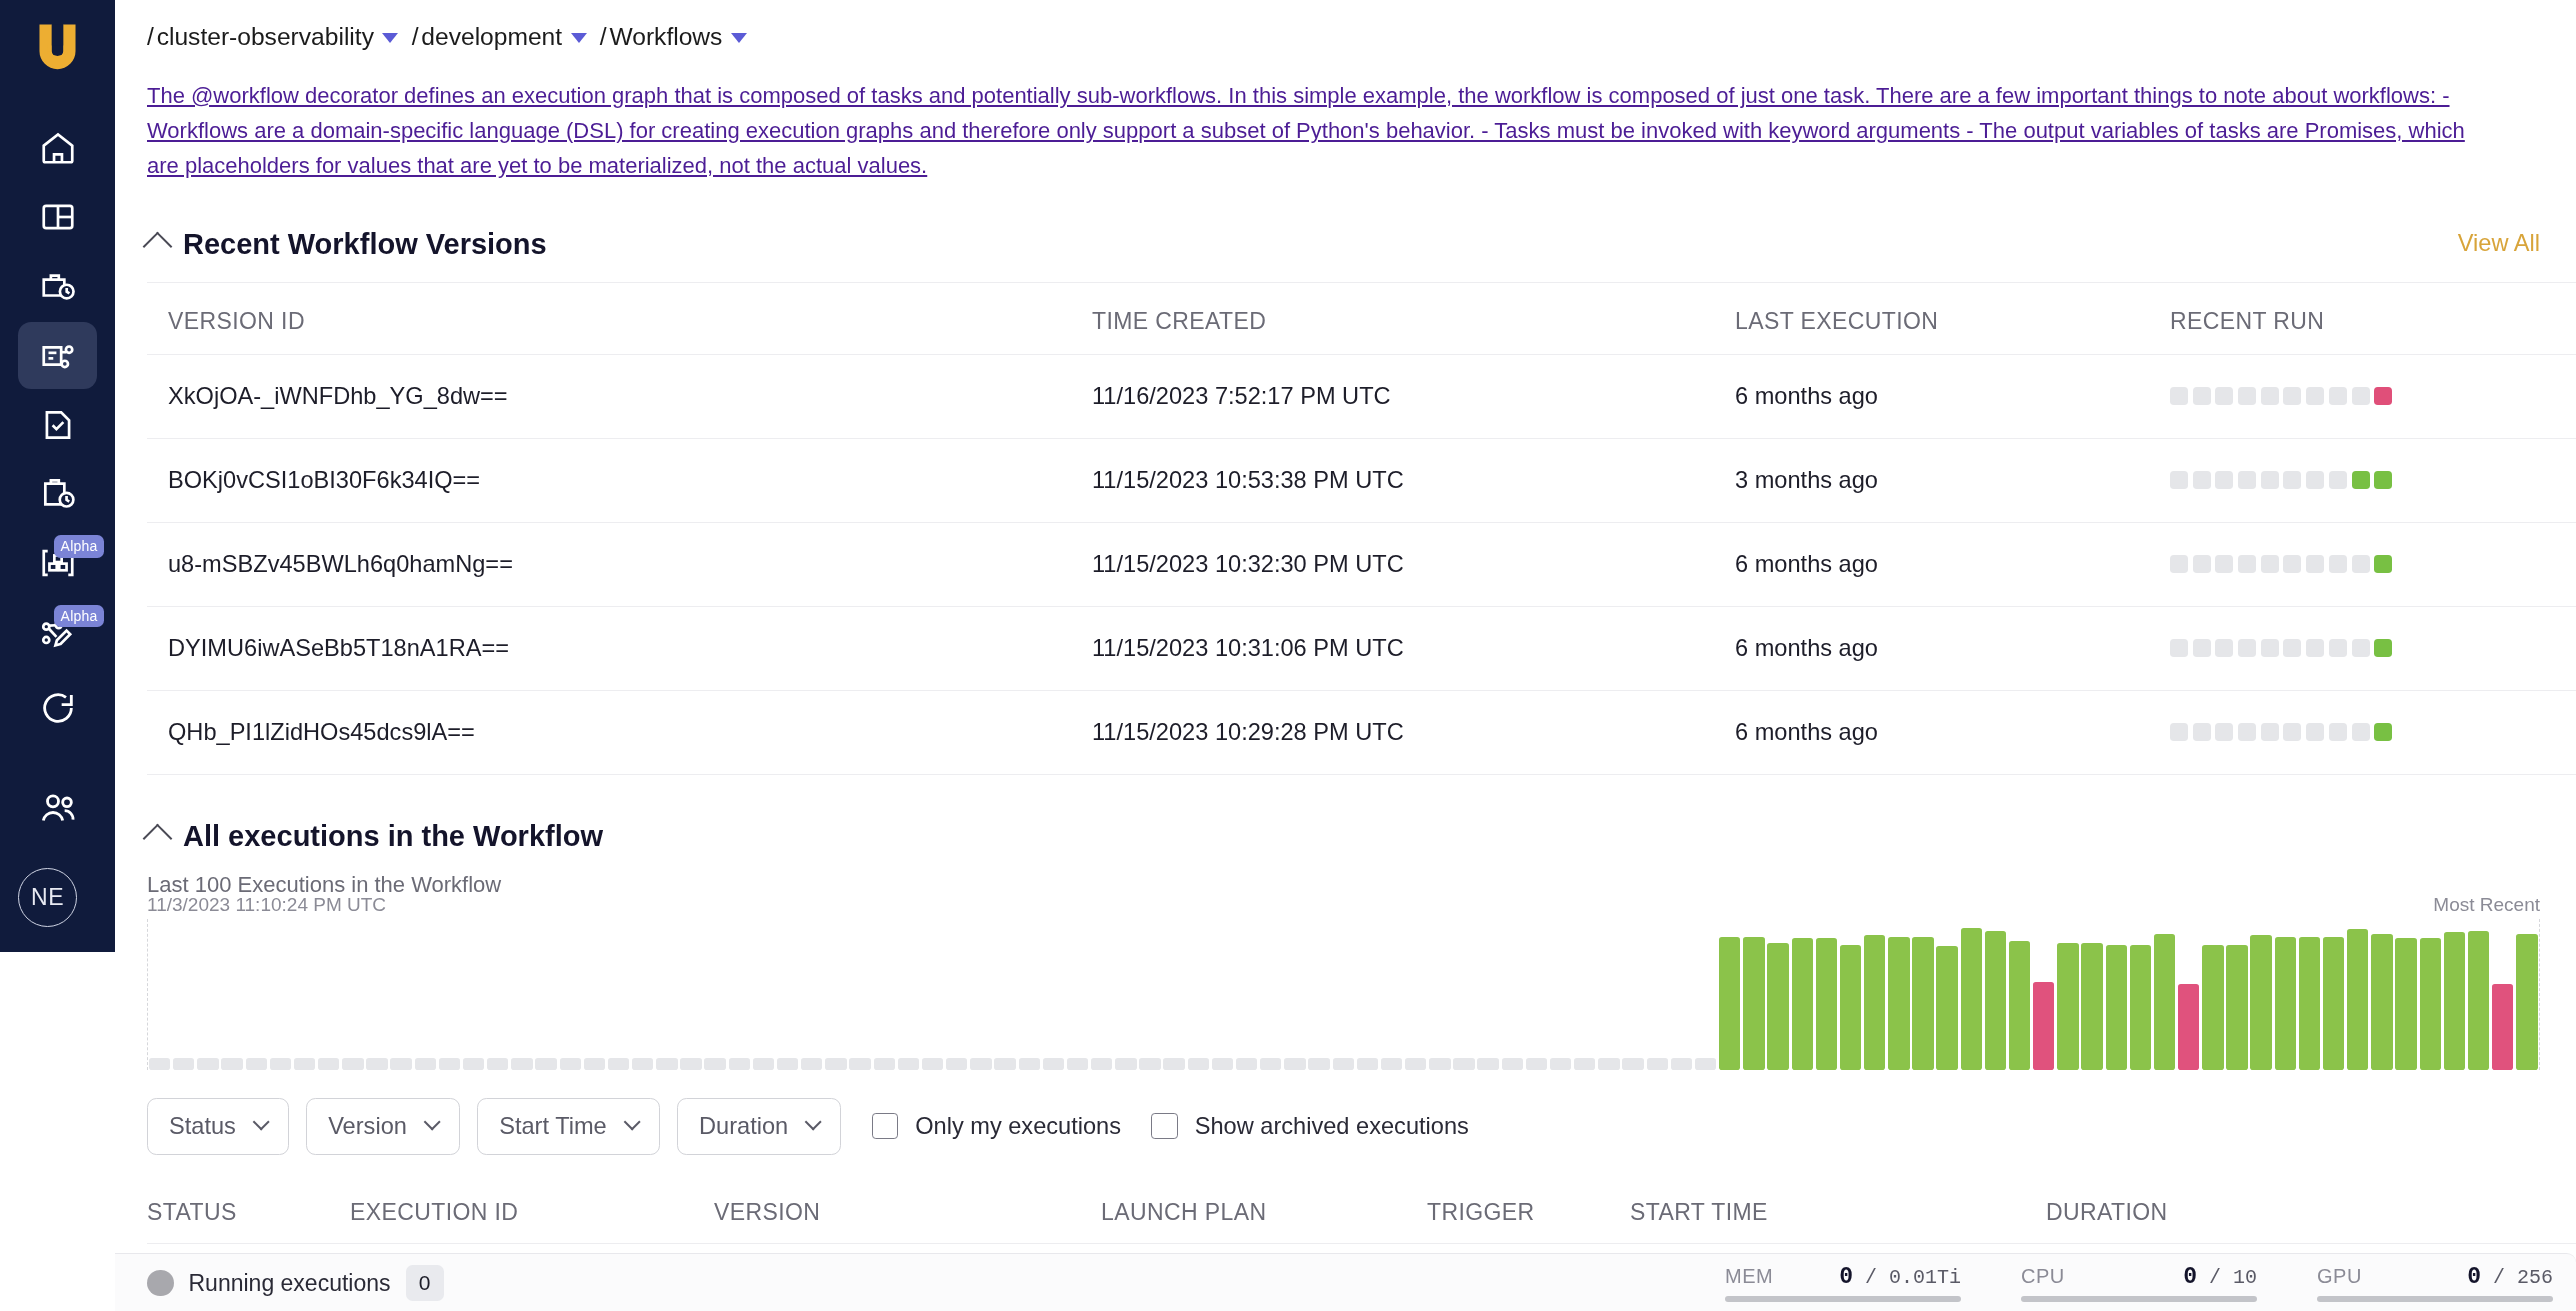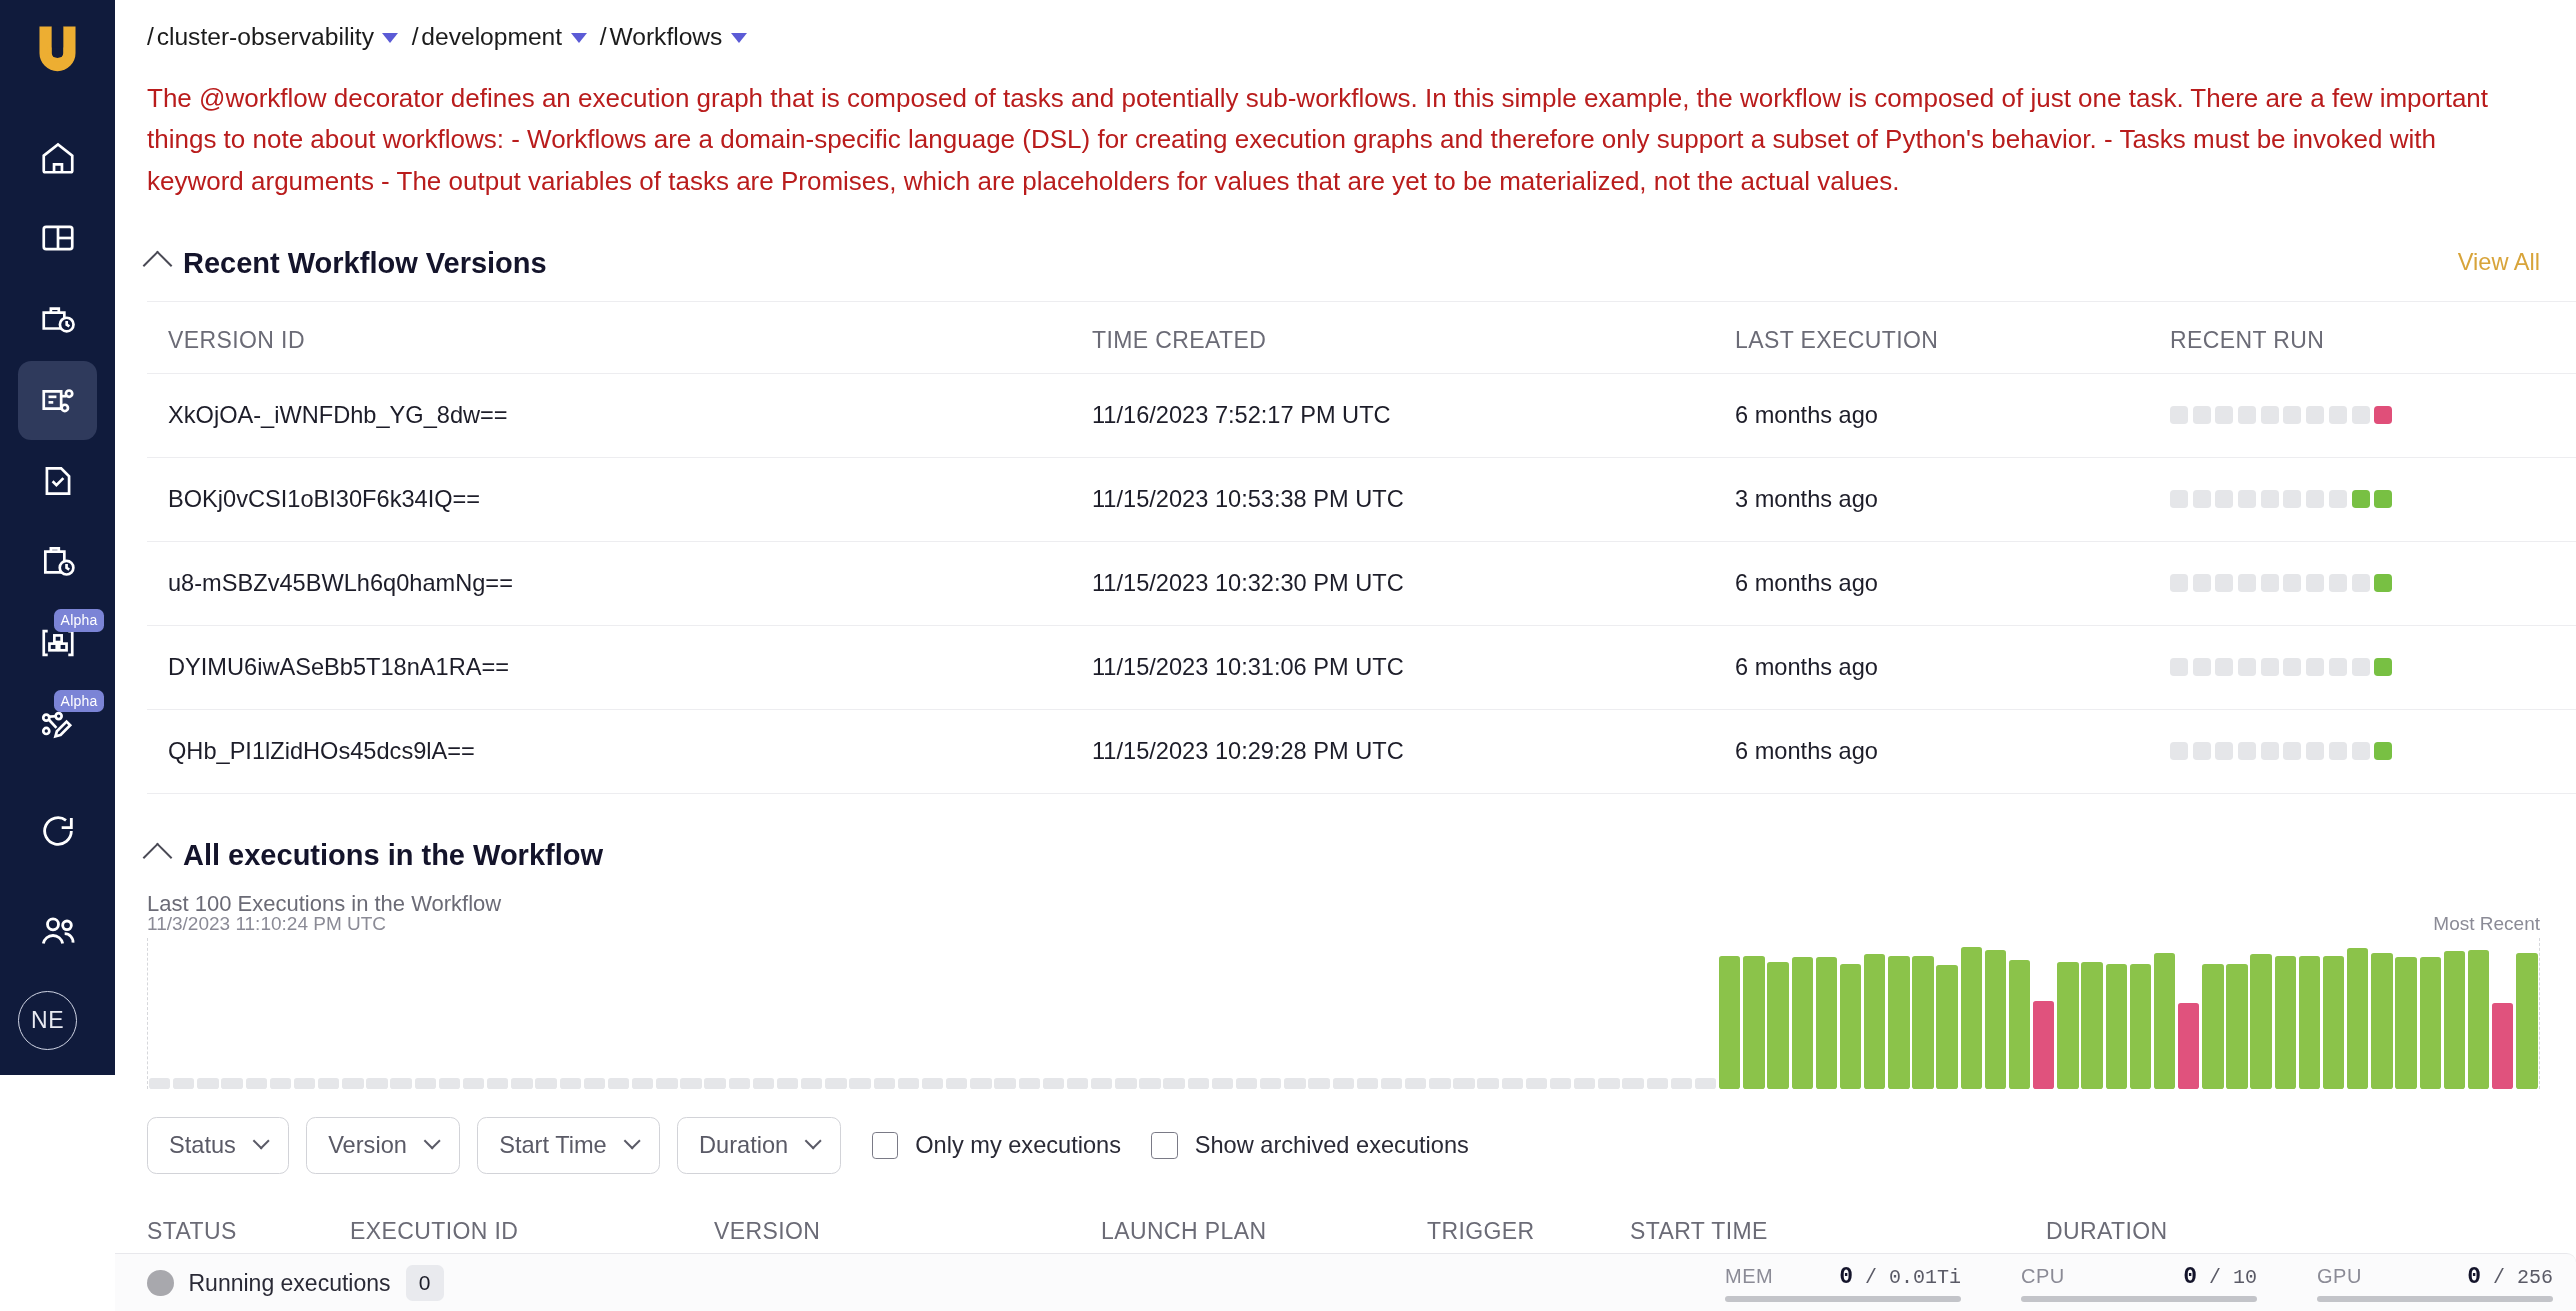--- a/index.html
+++ b/index.html
@@ -6,21 +6,21 @@
   html, body {
     width: 2576px; height: 1312px;
     font-family: "Liberation Sans", sans-serif;
     background: #ffffff;
     overflow: hidden;
   }
   .app { display: flex; width: 2576px; height: 1312px; position: relative; }
 
   
   .sidebar {
-    width: 115px; min-width: 115px; height: 1075px;
+    width: 115px; min-width: 115px; height: 952px;
     background: #101b3c;
     display: flex; flex-direction: column; align-items: center;
     padding-top: 17px;
     position: relative;
     z-index: 5;
   }
   .logo { width: 59px; height: 59px; display:flex; align-items:center; justify-content:center; margin-bottom: 42px; }
   .nav-item {
     width: 79px; height: 79px; border-radius: 13.2px;
     display: flex; align-items: center; justify-content: center;
@@ -81,22 +81,22 @@
     position: absolute; top: 55px; right: 36px;
     background: #1b1464; color: #ffffff;
     border: none; border-radius: 7.6px;
     font-size: 25.5px; font-weight: 700;
     padding: 20px 32px; cursor: pointer;
     font-family: "Liberation Sans", sans-serif;
   }
 
   .description {
     padding: 26.5px 36px 0 32px;
-    font-size: 26px; line-height: 1.6;
-    color: #b91c1c; max-width: 2419px;
+    font-size: 22px; line-height: 1.6;
+    color: #4c1d95; max-width: 2419px; text-decoration: underline;
   }
 
   
   .section-head {
     display:flex; align-items:center;
     padding: 45px 0 0 32px; position: relative;
   }
   .chev-up {
     width: 21px; height: 21px; margin-right: 15px; margin-top: 3.8px;
     border-left: 2.8px solid #4a4a55; border-top: 2.8px solid #4a4a55;

